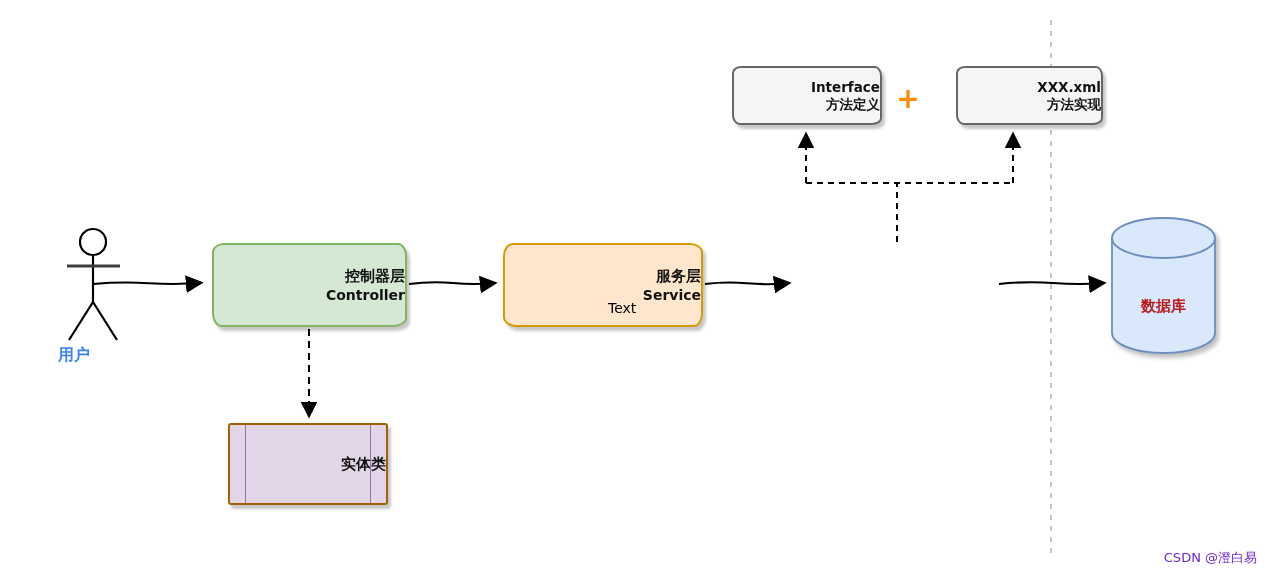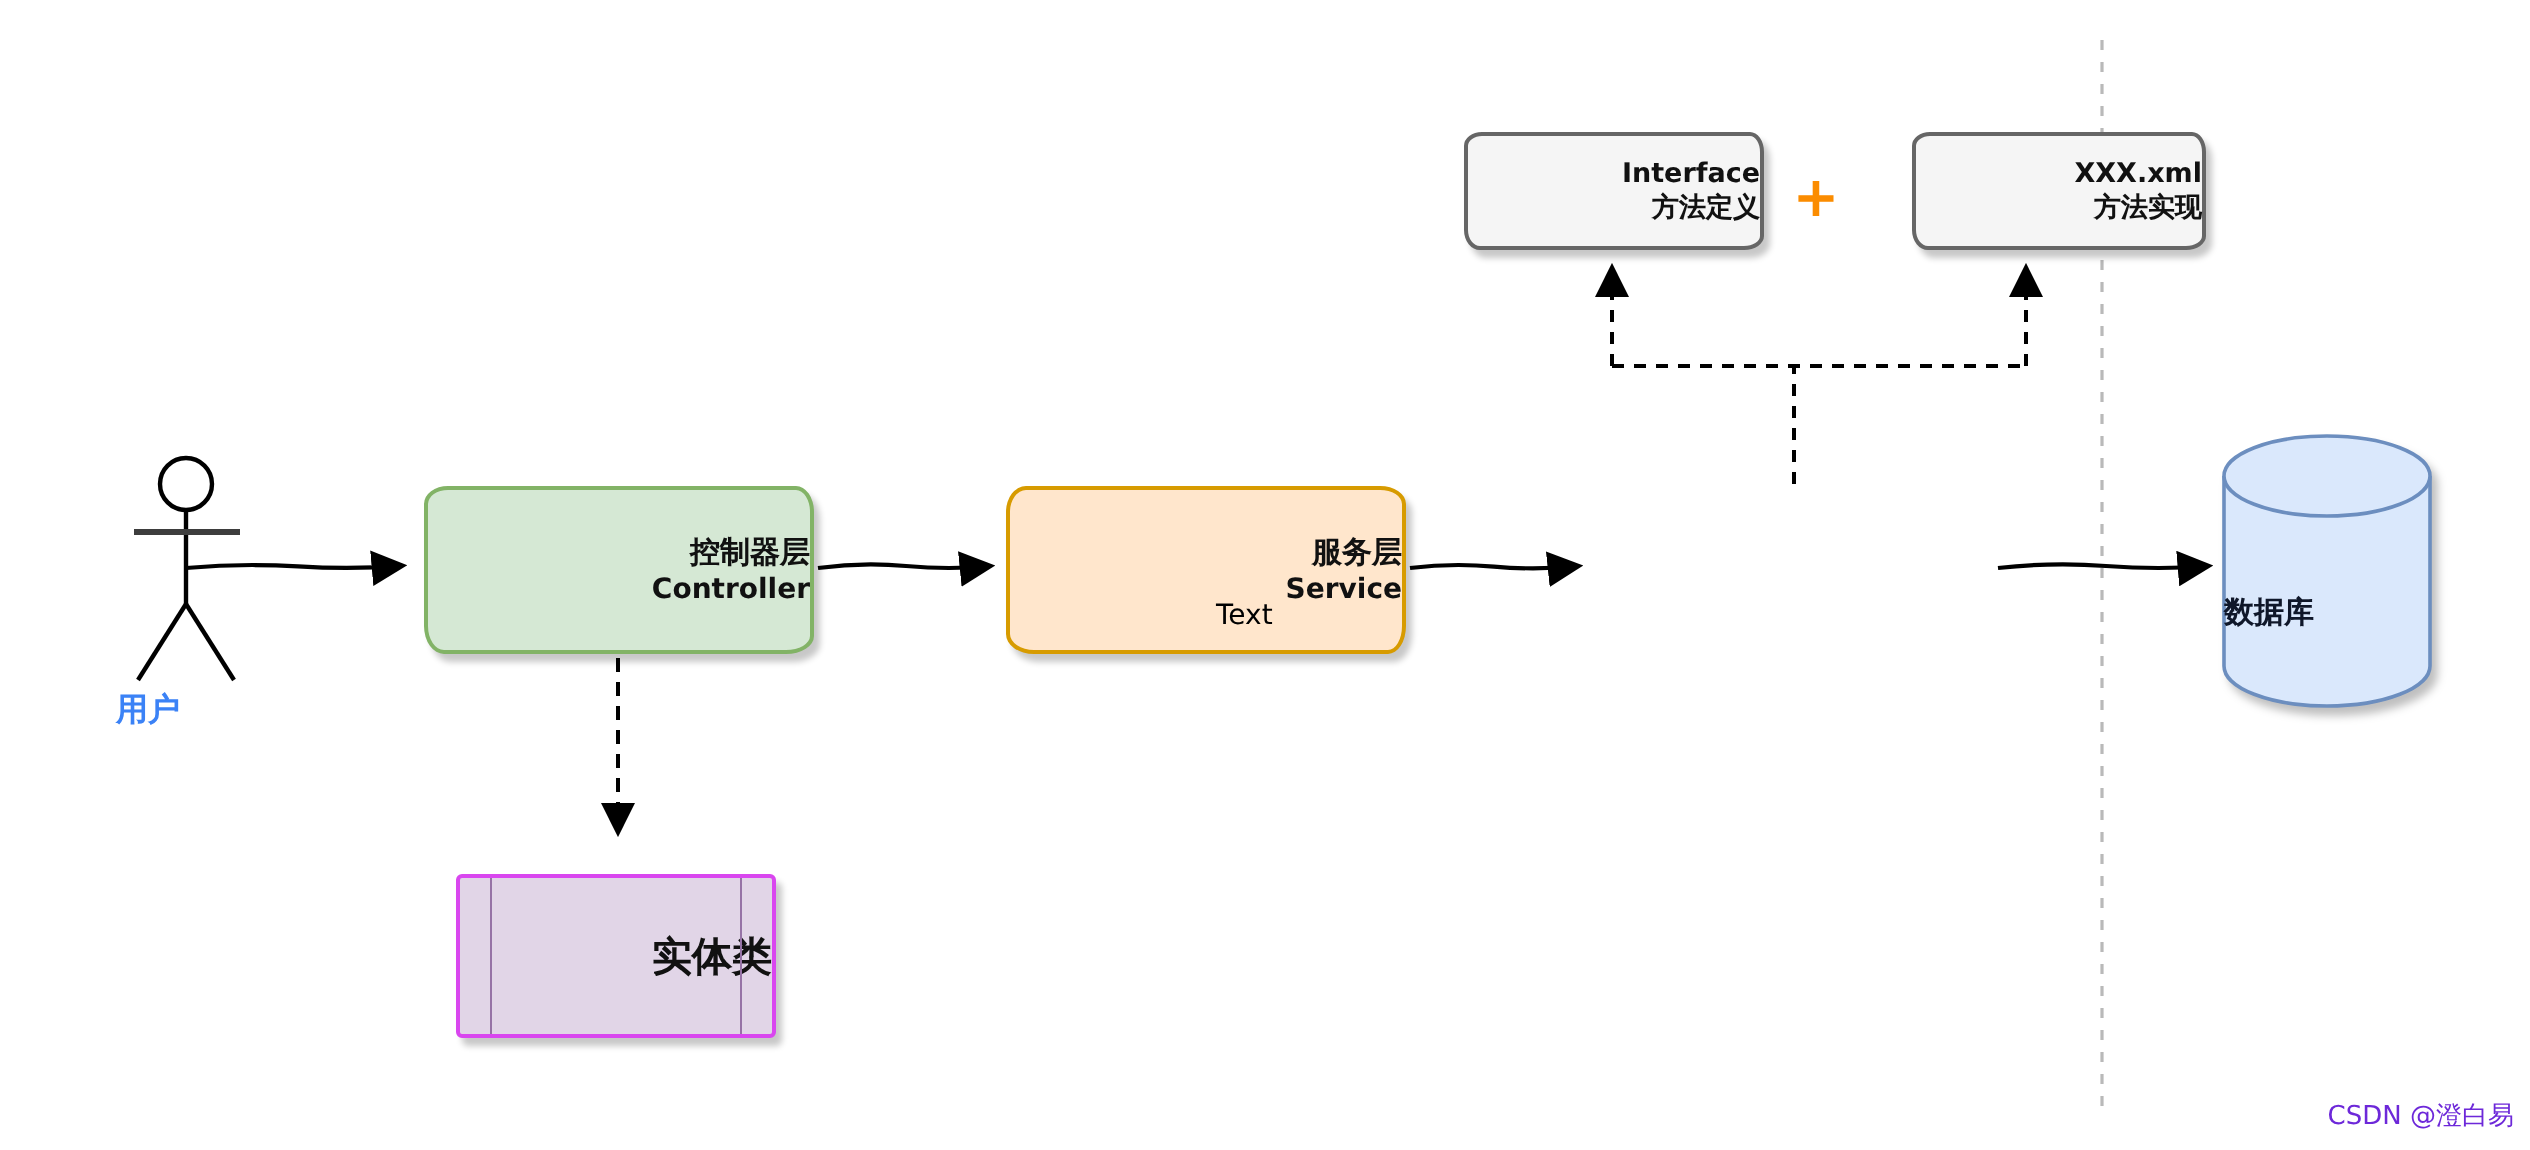--- a/index.html
+++ b/index.html
@@ -53,34 +53,34 @@
   }
   .note .l1, .note .l2 { font-size: 13.5px; }
   .interface-note { left: 732px; top: 66px; width: 150px; height: 59px; }
   .xml-note { left: 956px; top: 66px; width: 147px; height: 59px; }
   .plus {
     position: absolute; left: 894px; top: 81px; width: 28px; height: 34px;
     color: #fb8c00; font-size: 28px; font-weight: bold;
     display: flex; align-items: center; justify-content: center;
   }
   .entity {
-    left: 228px; top: 437px; width: 160px; height: 82px;
-    background: #e1d5e7; border: 2px solid #d946ef;
+    left: 228px; top: 423px; width: 160px; height: 82px;
+    background: #e1d5e7; border: 2px solid #a16207;
     border-radius: 3px;
-    font-size: 20px;
+    font-size: 15px;
   }
   .entity .bar {
     position: absolute; top: 0; bottom: 0; width: 0;
     border-left: 1.6px solid #9673a6;
   }
   .entity .bar.left  { left: 15px; }
   .entity .bar.right { right: 15px; }
   .db-label {
     position: absolute; left: 1112px; top: 297px; width: 103px;
-    text-align: left; font-weight: bold; font-size: 15px; color: #0f172a;
+    text-align: center; font-weight: bold; font-size: 15px; color: #b91c1c;
   }
   .actor-label {
     position: absolute; left: 58px; top: 345px; width: 70px;
     text-align: left; font-weight: bold; font-size: 16px; color: #3b82f6;
   }
   .text-overlay {
     position: absolute; left: 608px; top: 300px;
     font-size: 14px; color: #000000; font-weight: 400;
   }
   .watermark {

